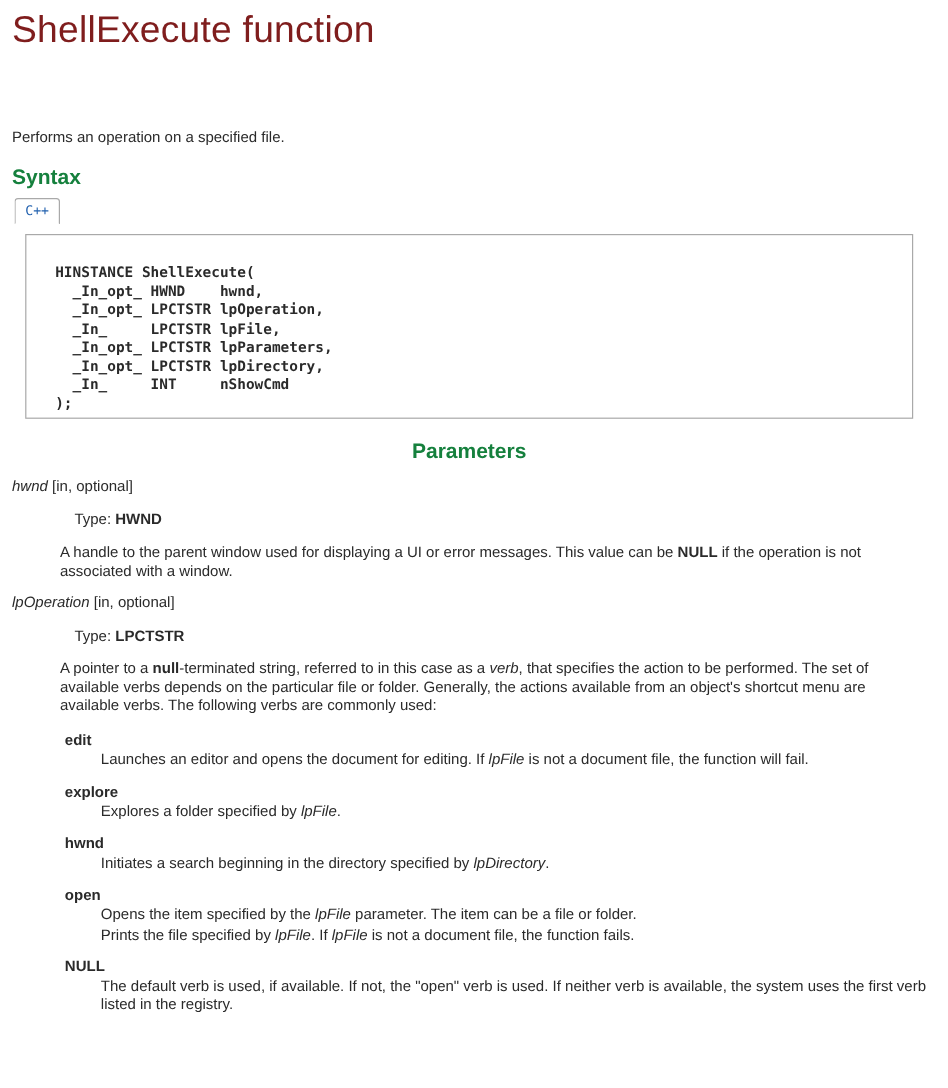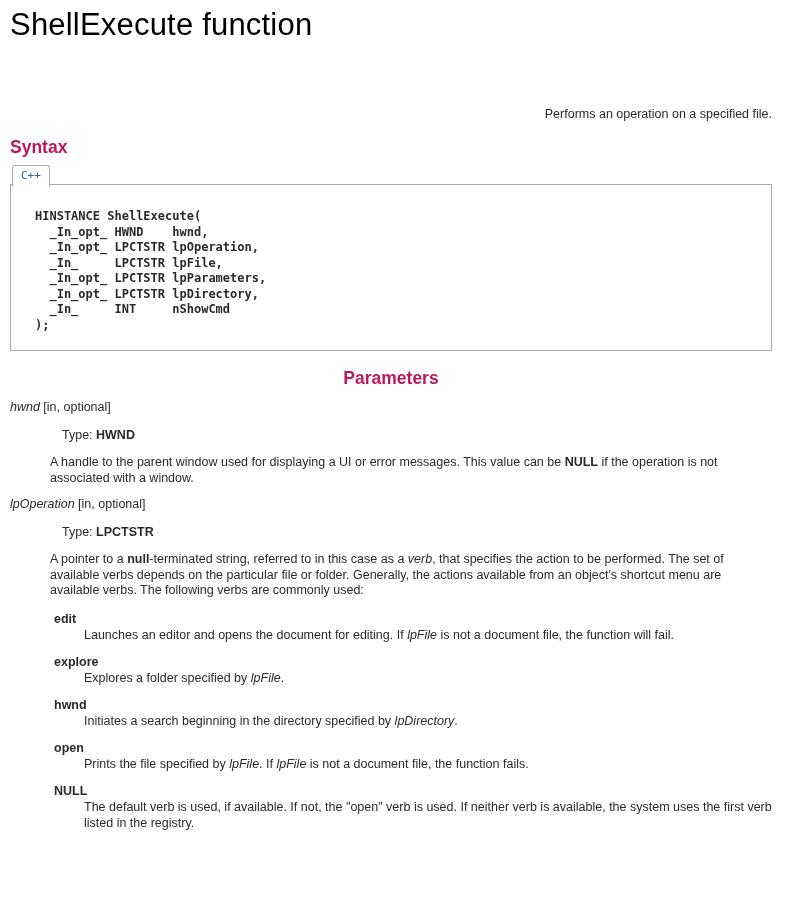--- a/index.html
+++ b/index.html
@@ -14,34 +14,33 @@
     font-size: 12.5px;
     color: #2a2a2a;
     -webkit-font-smoothing: antialiased;
   }
   .page { padding: 0 18px 0 10px; }
 
   h1.page-title {
     margin: 6px 0 0 0;
     font-size: 31px;
     font-weight: 200;
-    color: #000000;
+    color: #7f1d1d;
     line-height: 1.25;
     letter-spacing: 0.2px;
   }
   p.intro {
     margin: 62px 0 0 0;
     line-height: 15.5px;
-    text-align: right;
   }
   h2.section-heading {
     margin: 14px 0 0 0;
     font-size: 17.5px;
     font-weight: 700;
-    color: #be185d;
+    color: #15803d;
     line-height: 22px;
   }
   h2.params-heading { margin-top: 16px; text-align: center; }
 
   .tab-row {
     margin-top: 6px;
     height: 20px;
     position: relative;
     z-index: 2;
   }
@@ -54,23 +53,23 @@
     border-radius: 3px 3px 0 0;
     background: #ffffff;
     font-family: "DejaVu Sans Mono", "Liberation Mono", monospace;
     font-size: 11px;
     color: #2362af;
     position: relative;
     top: 1px;
     cursor: pointer;
   }
   pre.code-box {
-    margin: 0;
+    margin: 11px;
     border: 1px solid #a9a9a9;
-    padding: 24px 10px 17px 24px;
+    padding: 24px 10px 4px 24px;
     font-family: "DejaVu Sans Mono", "Liberation Mono", monospace;
     font-size: 12px;
     font-weight: 600;
     line-height: 15.5px;
     color: #2a2a2a;
     white-space: pre;
     background: #ffffff;
   }
 
   dl.params { margin: 0; padding: 0; }
@@ -143,20 +142,21 @@
         <dt>edit</dt>
         <dd>Launches an editor and opens the document for editing. If <i>lpFile</i> is not a document file, the function will fail.</dd>
 
         <dt>explore</dt>
         <dd>Explores a folder specified by <i>lpFile</i>.</dd>
 
         <dt>hwnd</dt>
         <dd>Initiates a search beginning in the directory specified by <i>lpDirectory</i>.</dd>
 
         <dt>open</dt>
+        <dd>Opens the item specified by the <i>lpFile</i> parameter. The item can be a file or folder.</dd>
 
         <dd>Prints the file specified by <i>lpFile</i>. If <i>lpFile</i> is not a document file, the function fails.</dd>
 
         <dt>NULL</dt>
         <dd>The default verb is used, if available. If not, the "open" verb is used. If neither verb is available, the system uses the first verb listed in the registry.</dd>
       </dl>
     </dd>
 
   </dl>
 </div>

